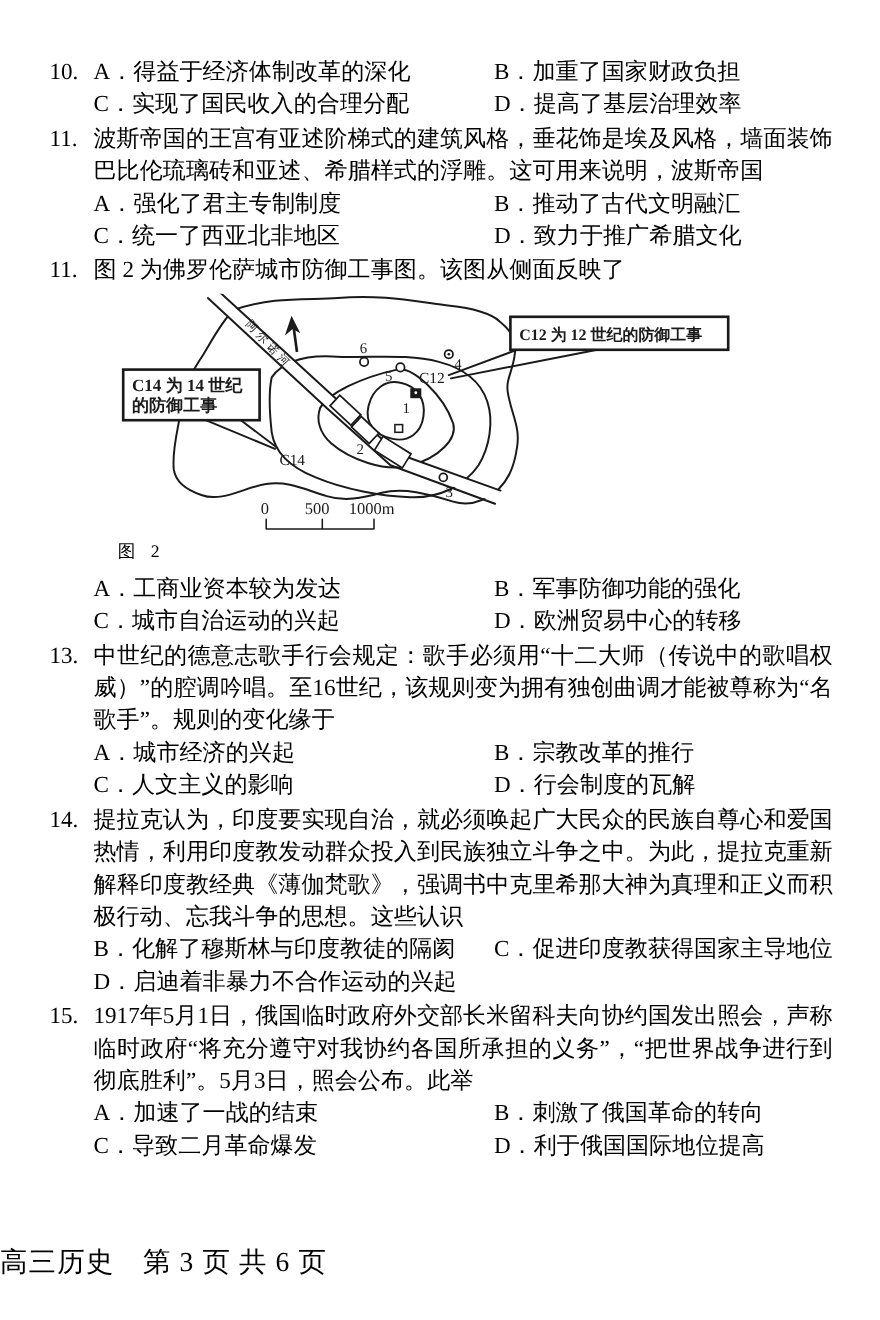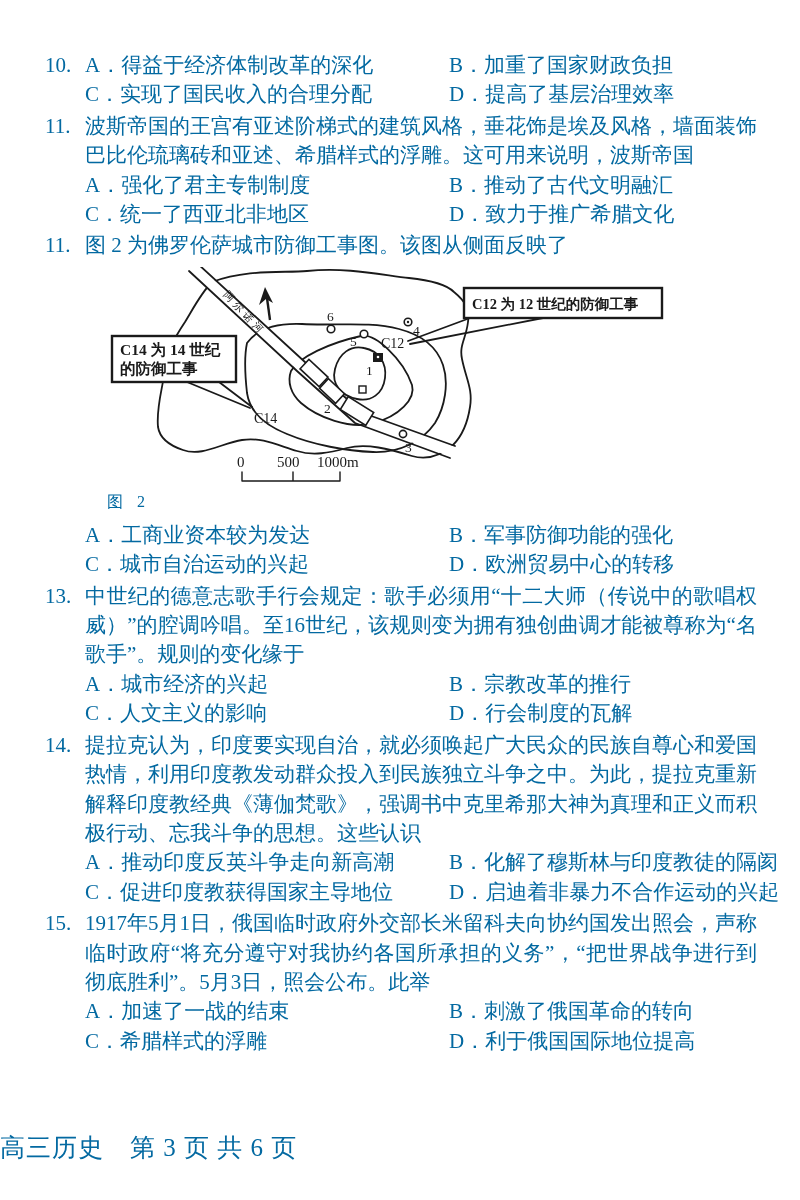--- a/index.html
+++ b/index.html
@@ -2,21 +2,21 @@
 <html><head>
 <meta charset="utf-8">
 <style>
   html,body{margin:0;padding:0;}
   body{background:#e8e8e8;}
   .page{
     position:relative;
     width:800px;height:1200px;
     margin:0 auto;
     background:#ffffff;
-    color:#0369a1;
+    color:#000000;
     font-family:"Liberation Serif","DejaVu Serif",serif;
     font-size:21px;
     line-height:29.4px;
     overflow:hidden;
   }
   .content{
     position:absolute;
     left:45px;top:51px;
     width:712px;
   }
@@ -195,36 +195,35 @@
           <span class="opt">D．行会制度的瓦解</span>
         </div>
       </div>
     </div>
 
     <div class="q">
       <div class="qnum">14.</div>
       <div class="qbody">
         <p class="stem">提拉克认为，印度要实现自治，就必须唤起广大民众的民族自尊心和爱国热情，利用印度教发动群众投入到民族独立斗争之中。为此，提拉克重新解释印度教经典《薄伽梵歌》，强调书中克里希那大神为真理和正义而积极行动、忘我斗争的思想。这些认识</p>
         <div class="opts">
-          <span class="opt">A．推动印度反英斗争走向新高潮</span>
           <span class="opt">B．化解了穆斯林与印度教徒的隔阂</span>
           <span class="opt">C．促进印度教获得国家主导地位</span>
           <span class="opt">D．启迪着非暴力不合作运动的兴起</span>
         </div>
       </div>
     </div>
 
     <div class="q">
       <div class="qnum">15.</div>
       <div class="qbody">
         <p class="stem">1917年5月1日，俄国临时政府外交部长米留科夫向协约国发出照会，声称临时政府“将充分遵守对我协约各国所承担的义务”，“把世界战争进行到彻底胜利”。5月3日，照会公布。此举</p>
         <div class="opts">
           <span class="opt">A．加速了一战的结束</span>
           <span class="opt">B．刺激了俄国革命的转向</span>
-          <span class="opt">C．希腊样式的浮雕</span>
+          <span class="opt">C．导致二月革命爆发</span>
           <span class="opt">D．利于俄国国际地位提高</span>
         </div>
       </div>
     </div>
 
   </div>
 
   <div class="footer">高三历史　第 3 页 共 6 页</div>
 </div>
 

